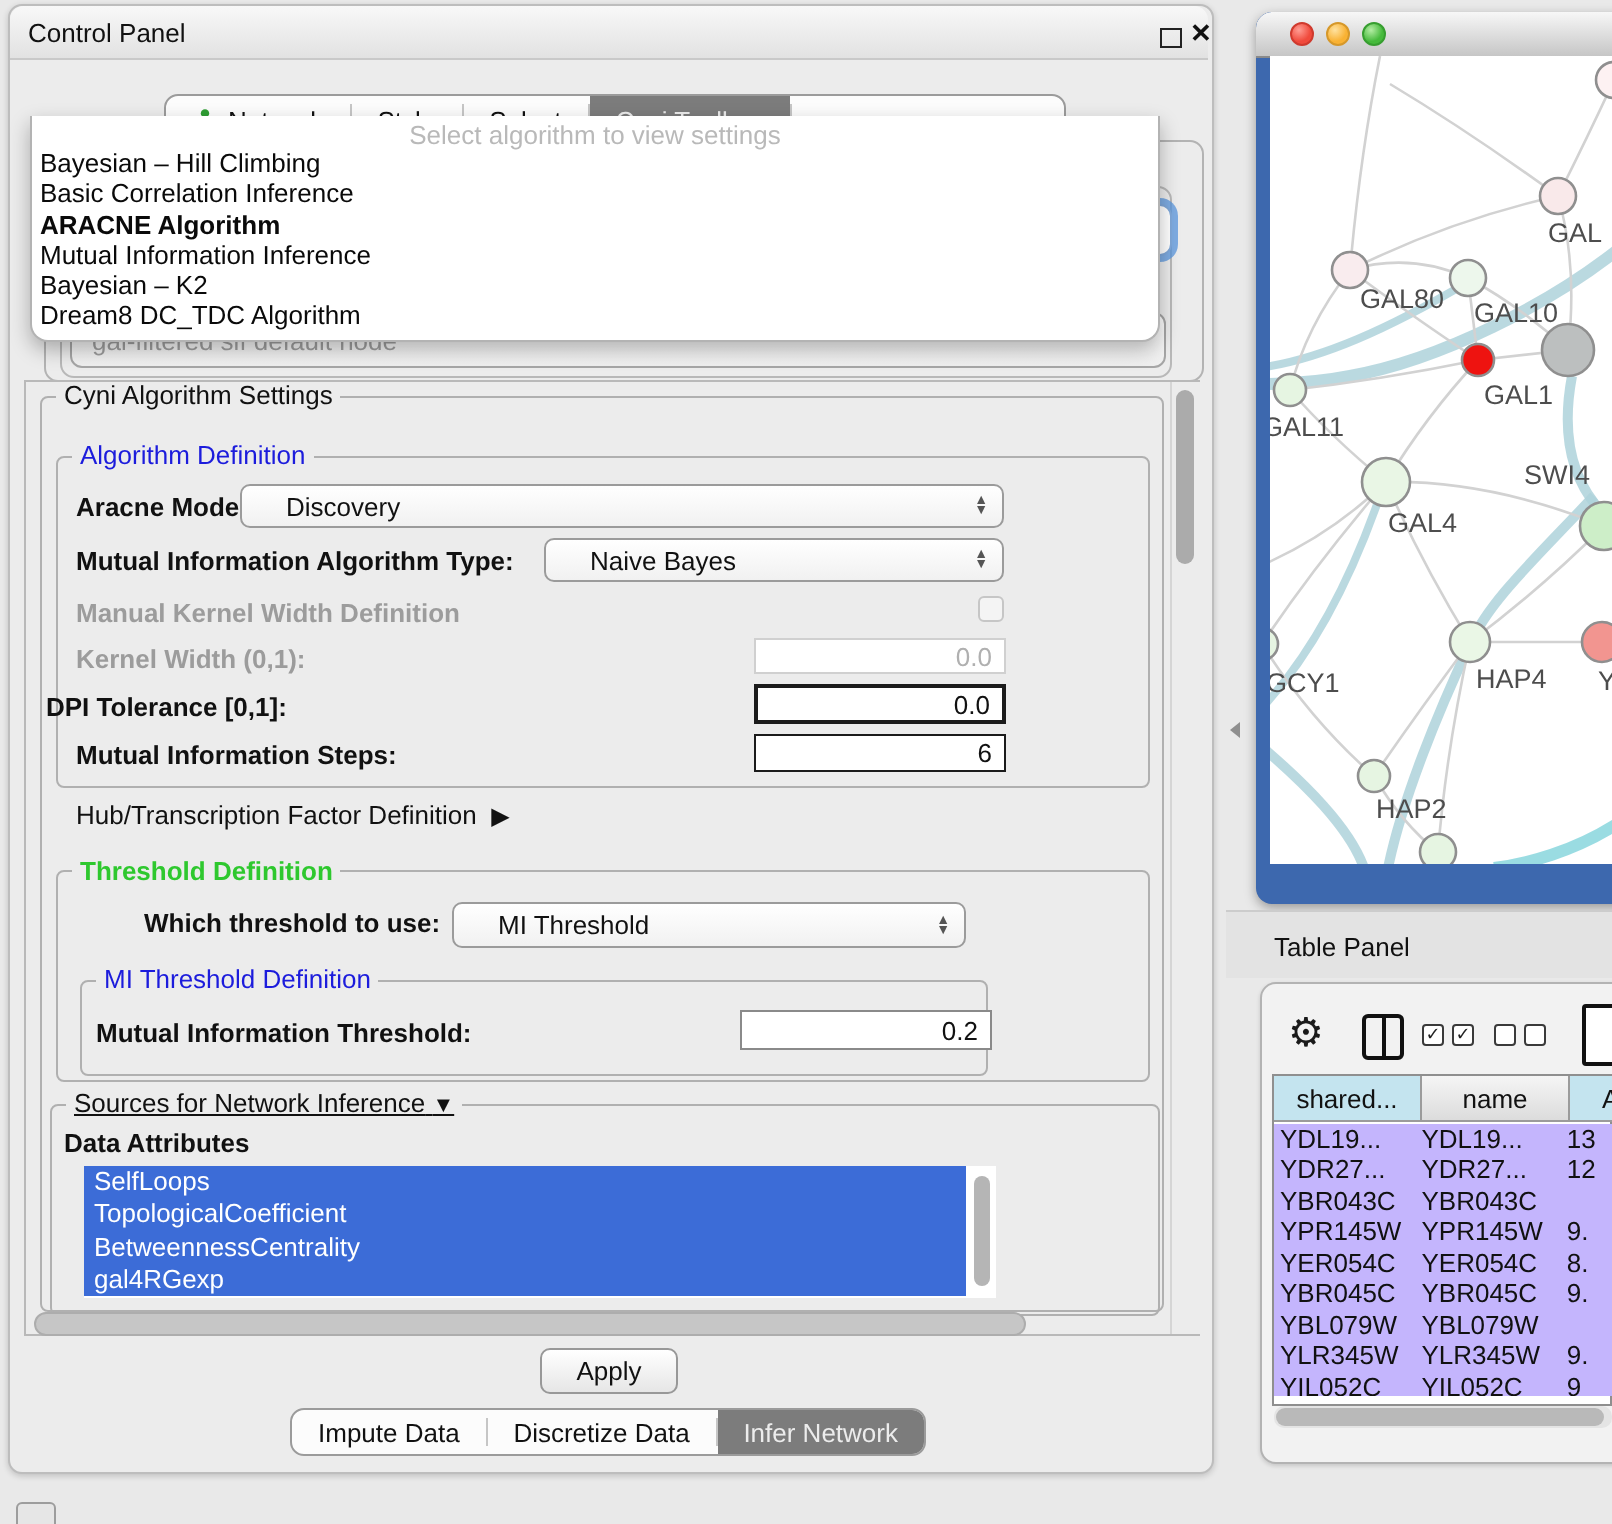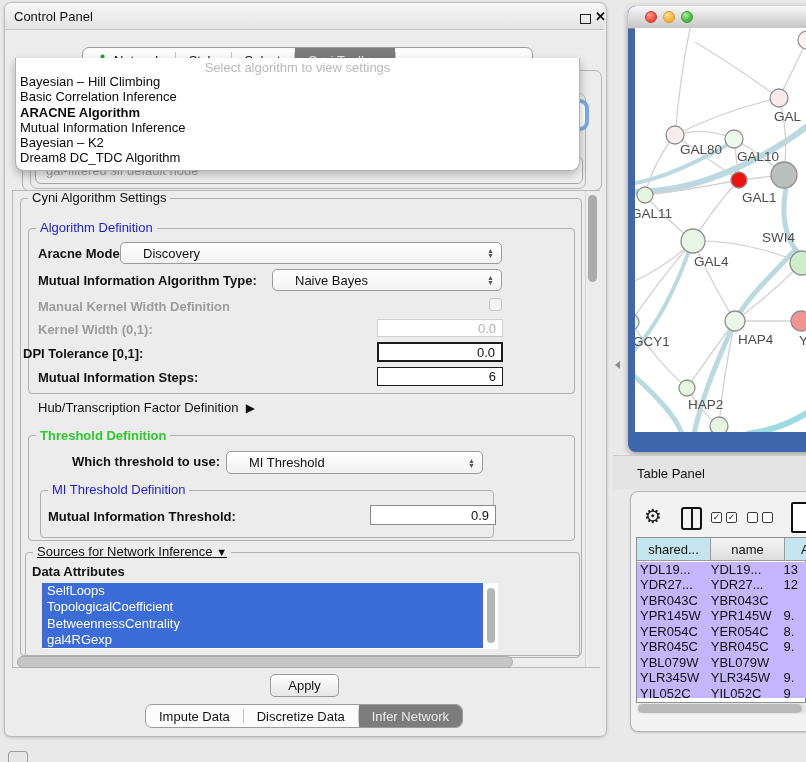--- a/index.html
+++ b/index.html
@@ -204,21 +204,21 @@
     <span>MI Threshold</span>
     <span class="arr">
         <span>▲</span>
         <span>▼</span>
       </span>
   </div>
 
   <div class="abs group" style="left:40px;top:490px;width:452px;height:46px;"></div>
   <span class="legend blue" style="left:48px;top:483px;">MI Threshold Definition</span>
   <span class="lbl bold" style="left:48px;top:509px;">Mutual Information Threshold:</span>
-  <div class="field" style="left:370px;top:505px;width:126px;height:20px;border:1px solid #8a8a8a;">0.9</div>
+  <div class="field" style="left:370px;top:505px;width:126px;height:20px;border:1px solid #8a8a8a;">0.2</div>
 
   <div class="abs group" style="left:25px;top:552px;width:553px;height:104px;"></div>
   <span class="legend" style="left:33px;top:545px;text-decoration:underline;"><span>Sources for Network Inference</span> <span style="font-size:11px;">▼</span></span>
   <span class="lbl bold" style="left:32px;top:564px;">Data Attributes</span>
   <div class="abs listbox" id="attrList">
       <div class="list-item">SelfLoops</div>
       <div class="list-item">TopologicalCoefficient</div>
       <div class="list-item">BetweennessCentrality</div>
       <div class="list-item">gal4RGexp</div>
     </div>

